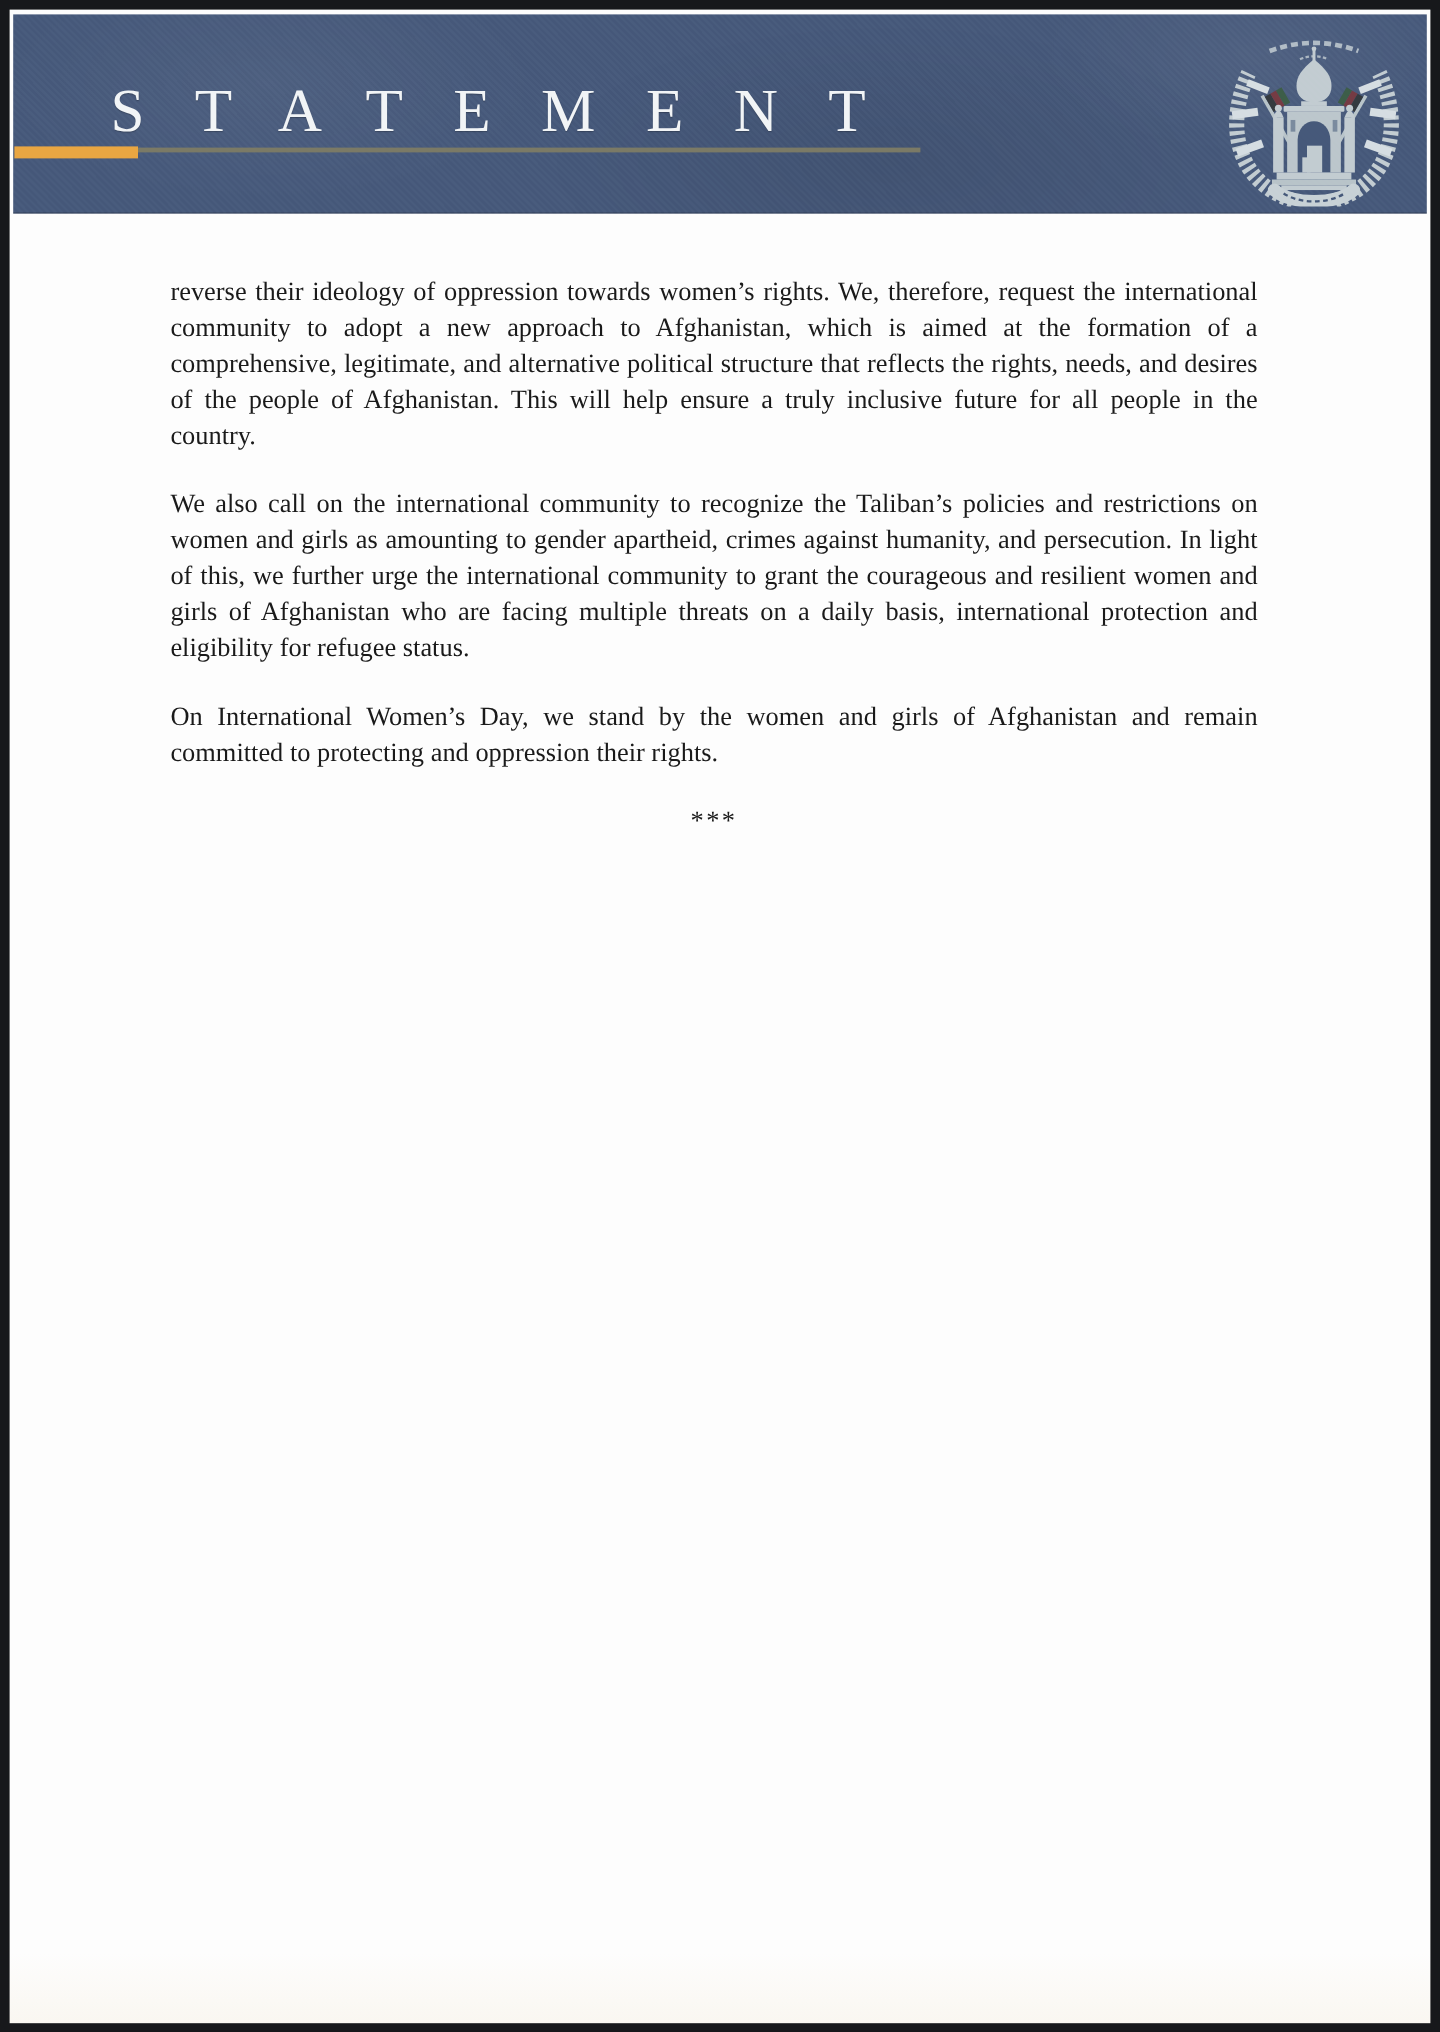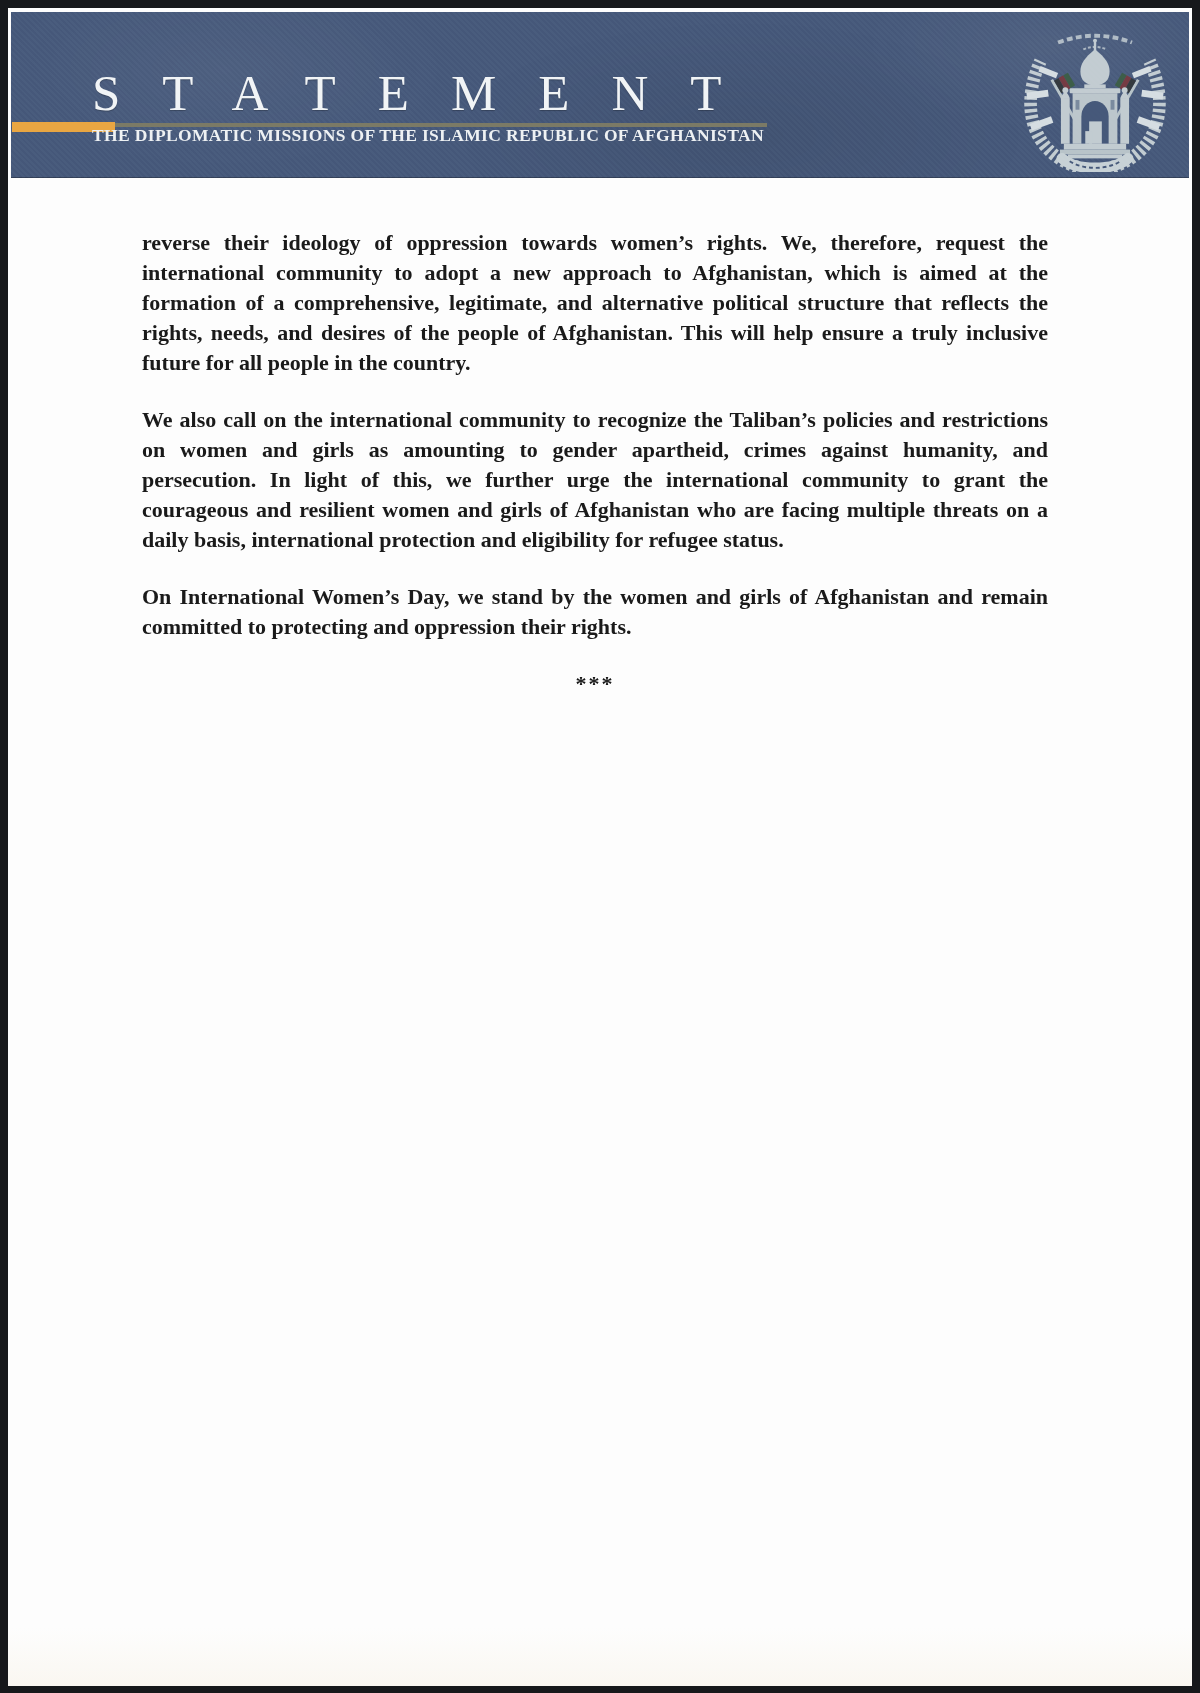--- a/index.html
+++ b/index.html
@@ -42,33 +42,32 @@
     white-space:nowrap;line-height:1.15;
   }
   .emblem{
     position:absolute;right:6px;top:14px;width:176px;height:146px;
     opacity:.92;
   }
   .content{
     position:absolute;left:134px;top:220px;width:906px;
     font-size:22px;line-height:30px;color:#1a1a1a;
   }
-  .content p{margin:0 0 27px 0;text-align:justify;font-weight:bold;}
+  .content p{margin:0 0 27px 0;text-align:justify;}
   .content p.end-mark{text-align:center;letter-spacing:2px;margin:0;}
 </style>
 </head>
 <body>
 
 <div class="page">
 
   <header class="banner">
     <div class="banner-title">STATEMENT</div>
     <span class="gold-bar"></span>
     <span class="divider-rule"></span>
-    <div class="banner-subtitle">THE DIPLOMATIC MISSIONS OF THE ISLAMIC REPUBLIC OF AFGHANISTAN</div>
 
     <svg class="emblem" viewBox="0 0 180 150" xmlns="http://www.w3.org/2000/svg">
 
       <path d="M52,17 Q90,3 128,17" fill="none" stroke="#cdd6d9" stroke-width="4" stroke-dasharray="6 3.5" opacity=".85"></path>
       <path d="M78,24 Q90,19 102,24" fill="none" stroke="#cdd6d9" stroke-width="2" stroke-dasharray="3 2" opacity=".8"></path>
 
       <path d="M72,145 C26,130 12,84 34,36" fill="none" stroke="#cdd6d9" stroke-width="13" stroke-dasharray="3.5 3"></path>
       <path d="M108,145 C154,130 168,84 146,36" fill="none" stroke="#cdd6d9" stroke-width="13" stroke-dasharray="3.5 3"></path>
 
       <path d="M24,104 l22,-8" stroke="#e2e9eb" stroke-width="7" fill="none"></path>

